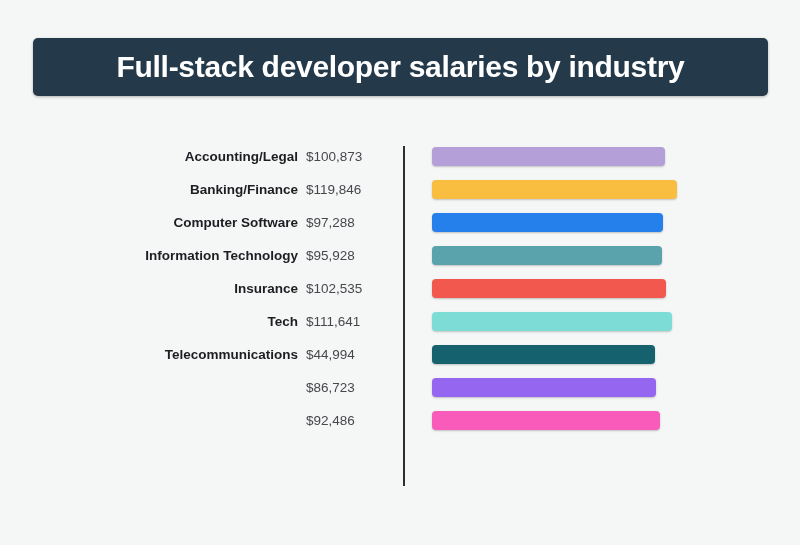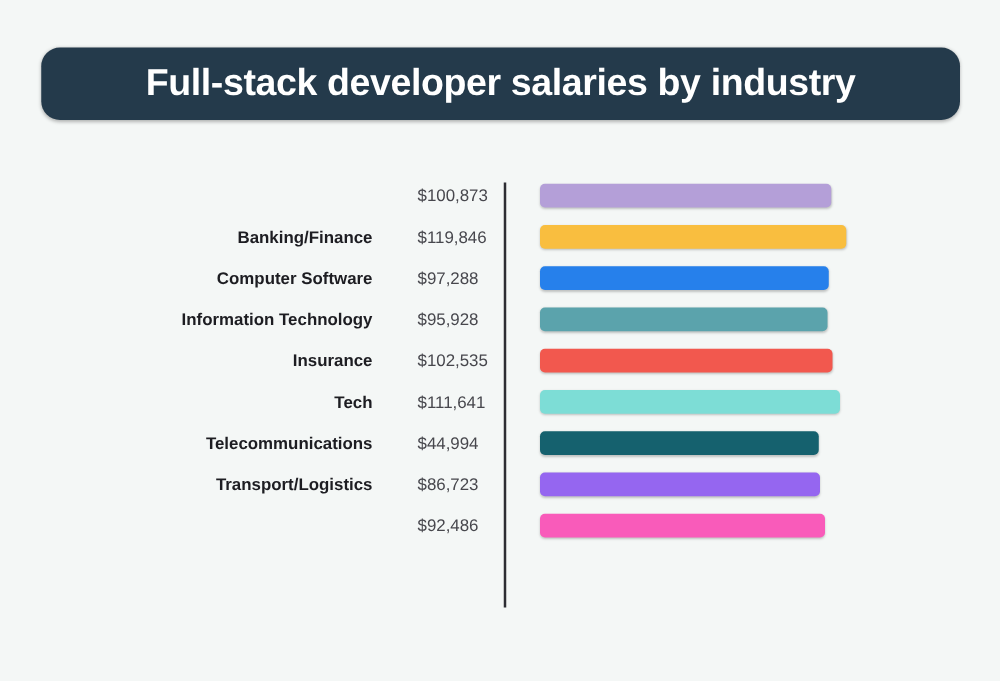--- a/index.html
+++ b/index.html
@@ -20,21 +20,21 @@
     background: #f4f7f6;
   }
   
   .title-banner {
     position: absolute;
     left: 33px;
     top: 38px;
     width: 735px;
     height: 58px;
     background: #243a4b;
-    border-radius: 15px;
+    border-radius: 5px;
     box-shadow: 0 1px 3px rgba(0,0,0,0.28);
     display: flex;
     align-items: center;
     justify-content: center;
     box-sizing: border-box;
   }
   .title-text {
     color: #ffffff;
     font-size: 30px;
     font-weight: bold;
@@ -83,21 +83,20 @@
   }
   .row-value {
     position: absolute;
     left: 306px;
     width: 92px;
     text-align: left;
     font-size: 13.5px;
     color: #47474d;
     white-space: nowrap;
     font-family: "Liberation Sans", sans-serif;
-    margin-left: 28px;
   }
   .bar-track {
     position: absolute;
     left: 432px;
     width: 330px;
     height: 33px;
     display: flex;
     align-items: center;
   }
   .bar {
@@ -112,20 +111,21 @@
 <div id="page">
 
   <div class="title-banner">
     <div class="title-text">Full-stack developer salaries by industry</div>
   </div>
 
   <div class="chart-area">
     <div class="axis-line"></div>
     <div class="rows">
         <div class="row">
+          <div class="row-label">Accounting/Legal</div>
           <div class="row-value">$100,873</div>
           <div class="bar-track">
             <div class="bar" style="width: 233.127px; background: rgb(180, 159, 216);"></div>
           </div>
         </div>
         <div class="row">
           <div class="row-label">Banking/Finance</div>
           <div class="row-value">$119,846</div>
           <div class="bar-track">
             <div class="bar" style="width: 245px; background: rgb(249, 190, 63);"></div>
@@ -160,21 +160,20 @@
           </div>
         </div>
         <div class="row">
           <div class="row-label">Telecommunications</div>
           <div class="row-value">$44,994</div>
           <div class="bar-track">
             <div class="bar" style="width: 223.492px; background: rgb(21, 97, 110);"></div>
           </div>
         </div>
         <div class="row">
-          <div class="row-label">Transport/Logistics</div>
           <div class="row-value">$86,723</div>
           <div class="bar-track">
             <div class="bar" style="width: 224.272px; background: rgb(149, 102, 240);"></div>
           </div>
         </div>
         <div class="row">
           <div class="row-value">$92,486</div>
           <div class="bar-track">
             <div class="bar" style="width: 227.878px; background: rgb(249, 91, 186);"></div>
           </div>

